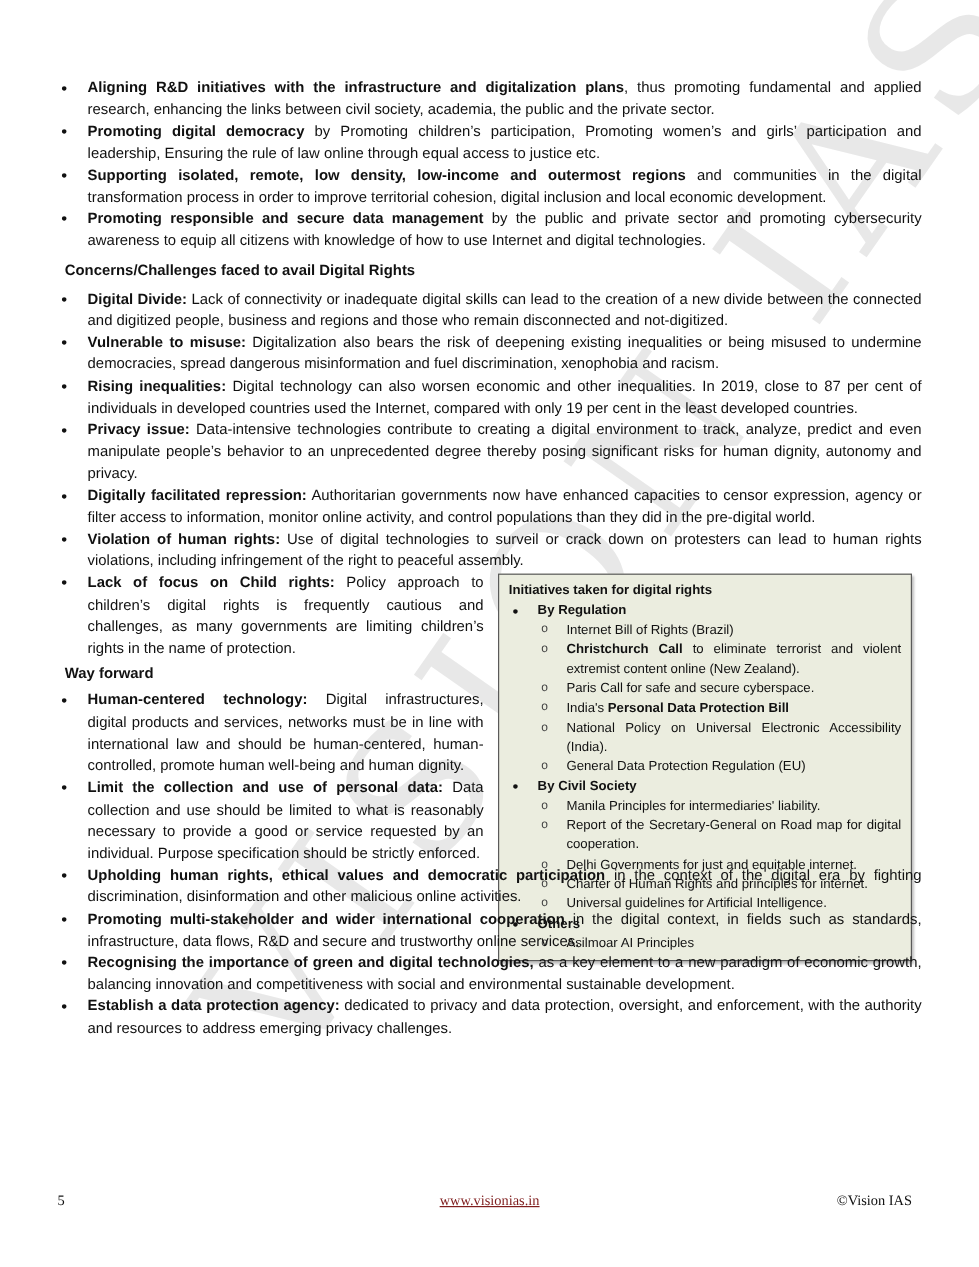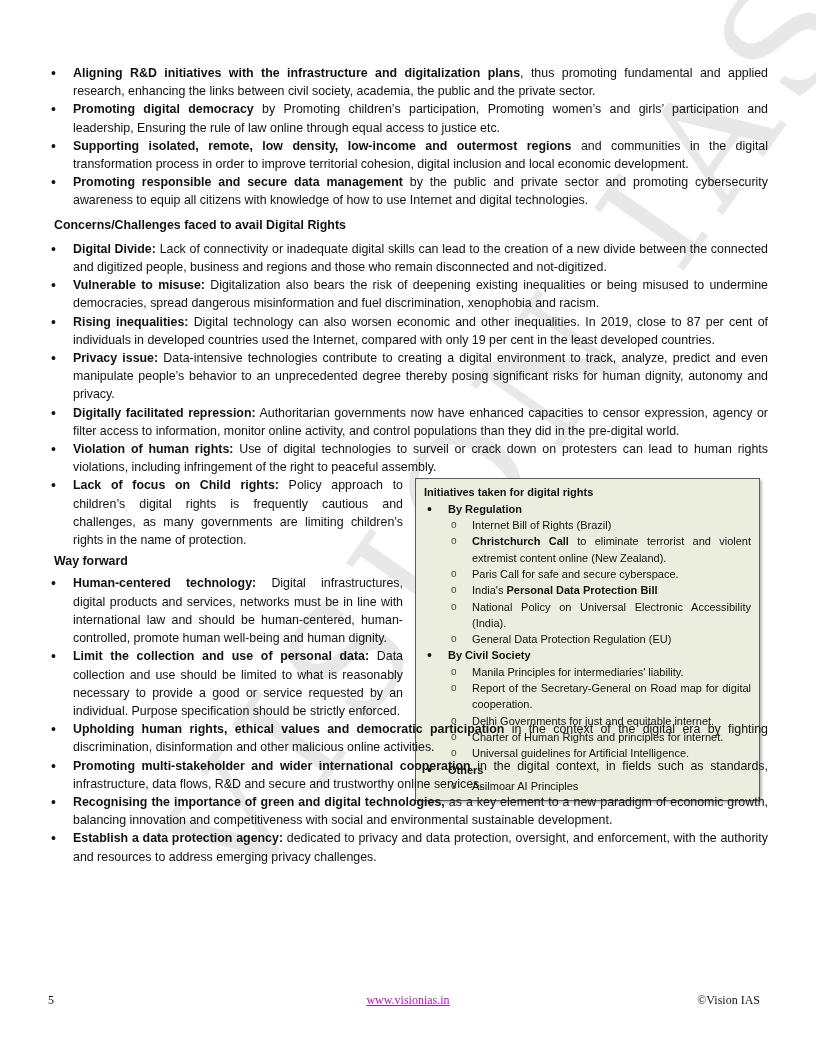--- a/index.html
+++ b/index.html
@@ -24,21 +24,21 @@
   .box { position: absolute; left: 367px; top: 2px; width: 345px; background: #ebeddf;
          border: 1.5px solid #5a5a5a; box-shadow: 2px 2px 2px rgba(0,0,0,0.25);
          padding: 5px 8px 6px 8px; font-size: 11px; line-height: 16.3px; box-sizing: border-box; }
   .box .box-title { font-weight: bold; }
   .box ul.bl > li { padding-left: 24px; }
   .box ul.sub > li { padding-left: 24px; }
   .footer { position: absolute; top: 993px; left: 48px; width: 720px; font-size: 12px; height: 16px; z-index: 1;
             font-family: "Liberation Serif", serif; }
   .footer .pg { position: absolute; left: 0; }
   .footer .site { position: absolute; left: 0; width: 100%; text-align: center; }
-  .footer .site a { color: #a21caf; text-decoration: underline; }
+  .footer .site a { color: #7f1d1d; text-decoration: underline; }
   .footer .copy { position: absolute; right: 8px; text-align: right; }
 </style>
 </head>
 <body>
 
 <div class="watermark">VISION IAS</div>
 
 <div class="page">
 
   <ul class="bl">

